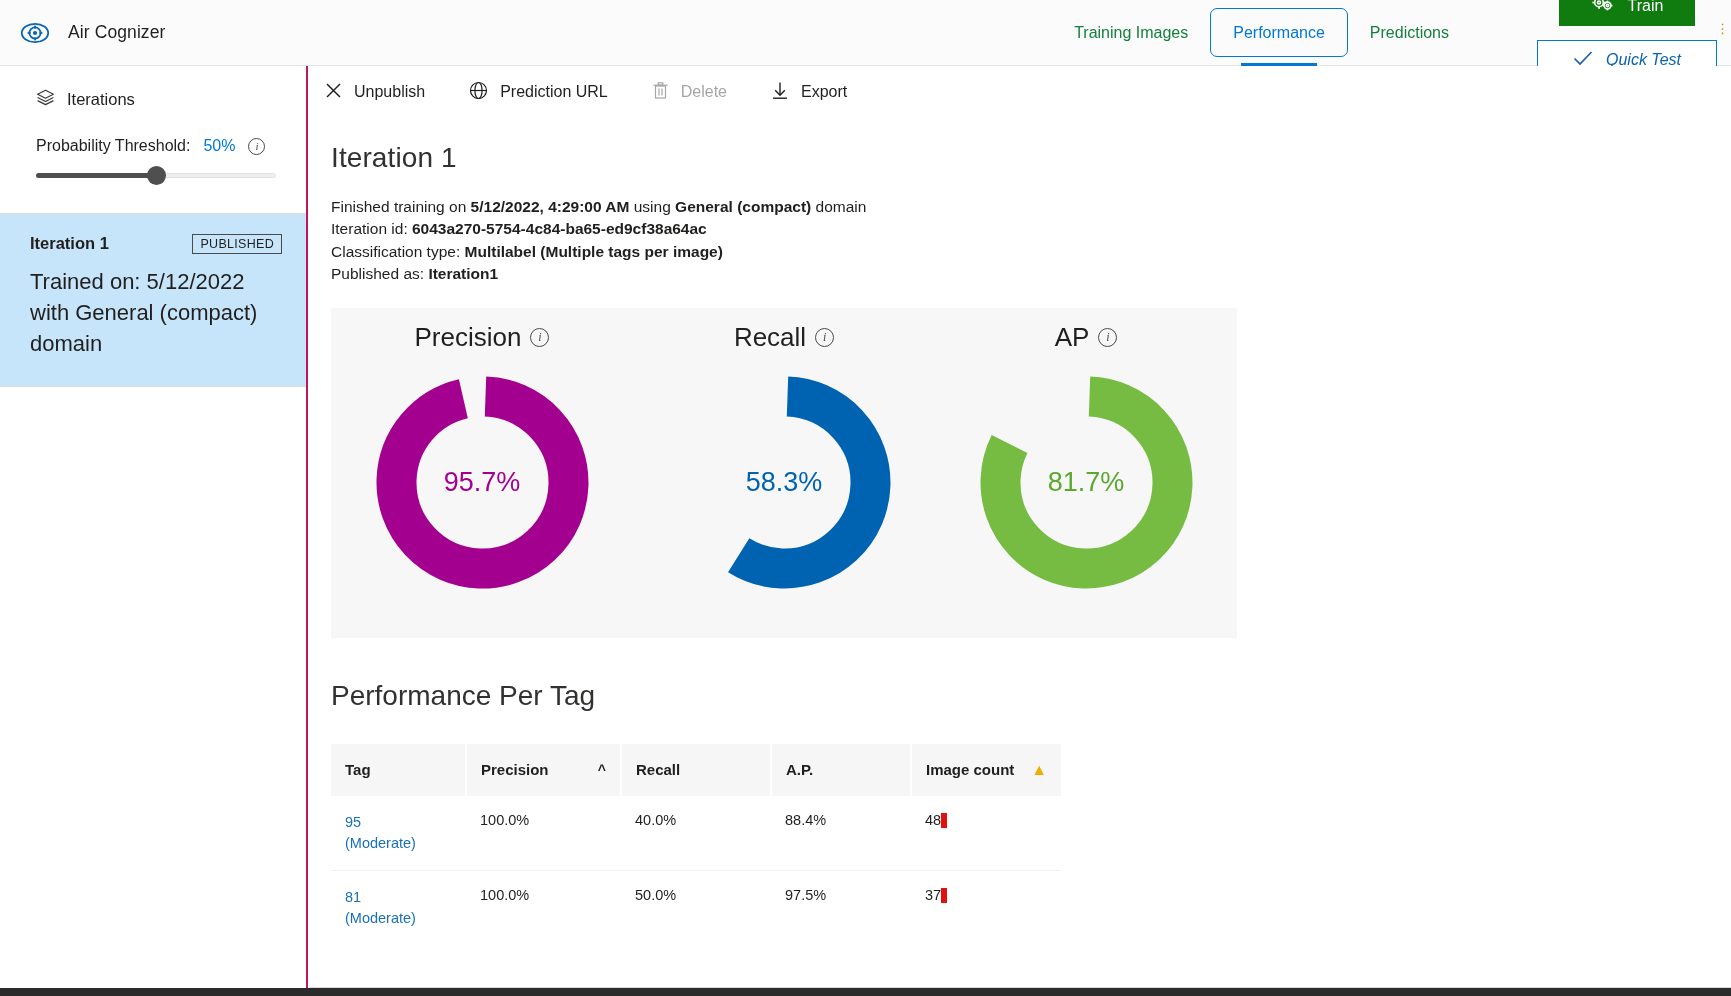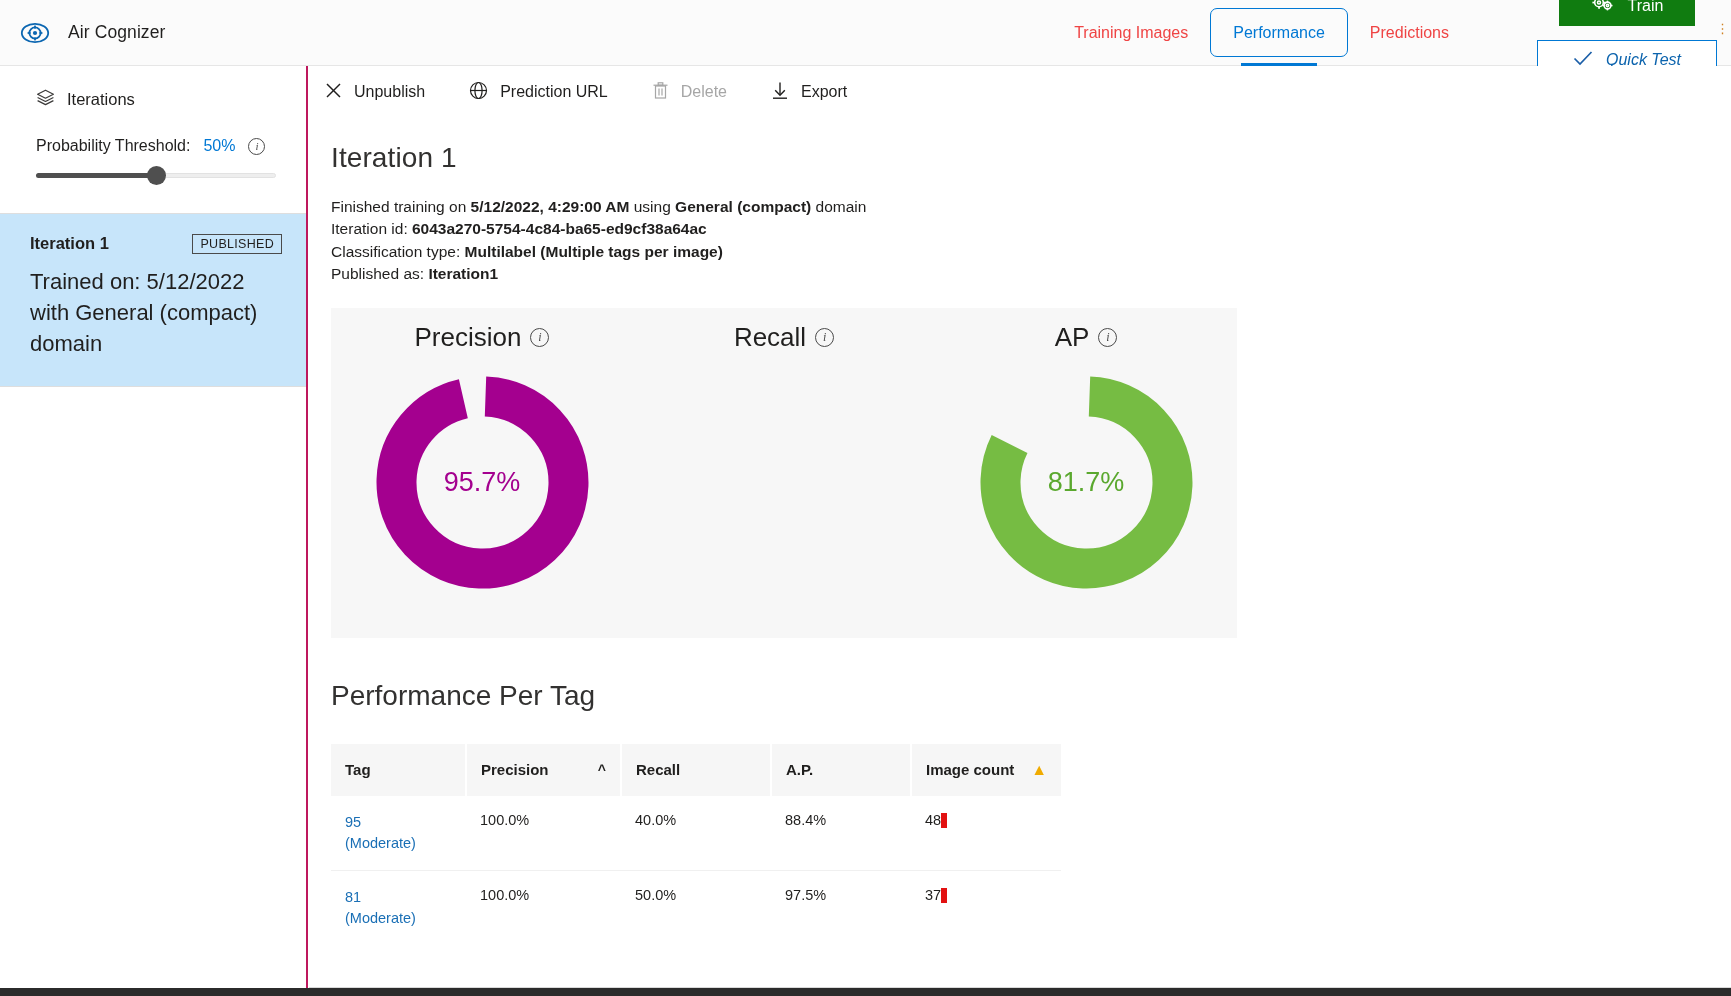--- a/index.html
+++ b/index.html
@@ -20,21 +20,21 @@
     border-bottom: 1px solid #e6e6e6;
     display: flex; align-items: center; gap: 40px;
   }
   .brand { display: flex; align-items: center; padding-left: 18px; }
   .brand-icon { width: 34px; height: 34px; display: flex; align-items: center; justify-content: center; }
   .brand-name { font-size: 17.5px; color: #201f1e; margin-left: 16px; letter-spacing: .1px; }
 
   .nav { display: flex; align-items: stretch; height: 66px; margin-left: auto; }
   .nav-tab {
     display: flex; align-items: center; justify-content: center;
-    padding: 0 22px; font-size: 16px; color: #ef4444;
+    padding: 0 22px; font-size: 16px; color: #15803d;
     height: 66px; cursor: pointer; position: relative;
   }
   .nav-tab.active {
     color: #0078d4;
     border: 1px solid #0078d4;
     height: 49px; align-self: center;
     border-radius: 7px;
   }
   .nav-tab.active::after{
     content:""; position:absolute; left: 22%; right: 22%; bottom: -10px;
@@ -318,20 +318,26 @@
           <circle id="arc-precision" cx="107.5" cy="107.5" r="86" fill="none" stroke="#a4008f" stroke-width="40" transform="rotate(-88 107.5 107.5)" stroke-dasharray="517.1187171514944 23.235219265950036"></circle>
         </svg>
         <div class="donut-label" style="color:#a4008f">95.7%</div>
       </div>
     </div>
 
     <div class="metric">
       <div class="metric-head">
         <span>Recall</span>
         <span class="info-circle">i</span>
+      </div>
+      <div class="donut">
+        <svg width="215" height="215" viewBox="0 0 215 215">
+          <circle id="arc-recall" cx="107.5" cy="107.5" r="86" fill="none" stroke="#0063b1" stroke-width="40" transform="rotate(-88 107.5 107.5)" stroke-dasharray="315.0263449313701 225.3275914860743"></circle>
+        </svg>
+        <div class="donut-label" style="color:#0063b1">58.3%</div>
       </div>
     </div>
 
     <div class="metric">
       <div class="metric-head">
         <span>AP</span>
         <span class="info-circle">i</span>
       </div>
       <div class="donut">
         <svg width="215" height="215" viewBox="0 0 215 215">

